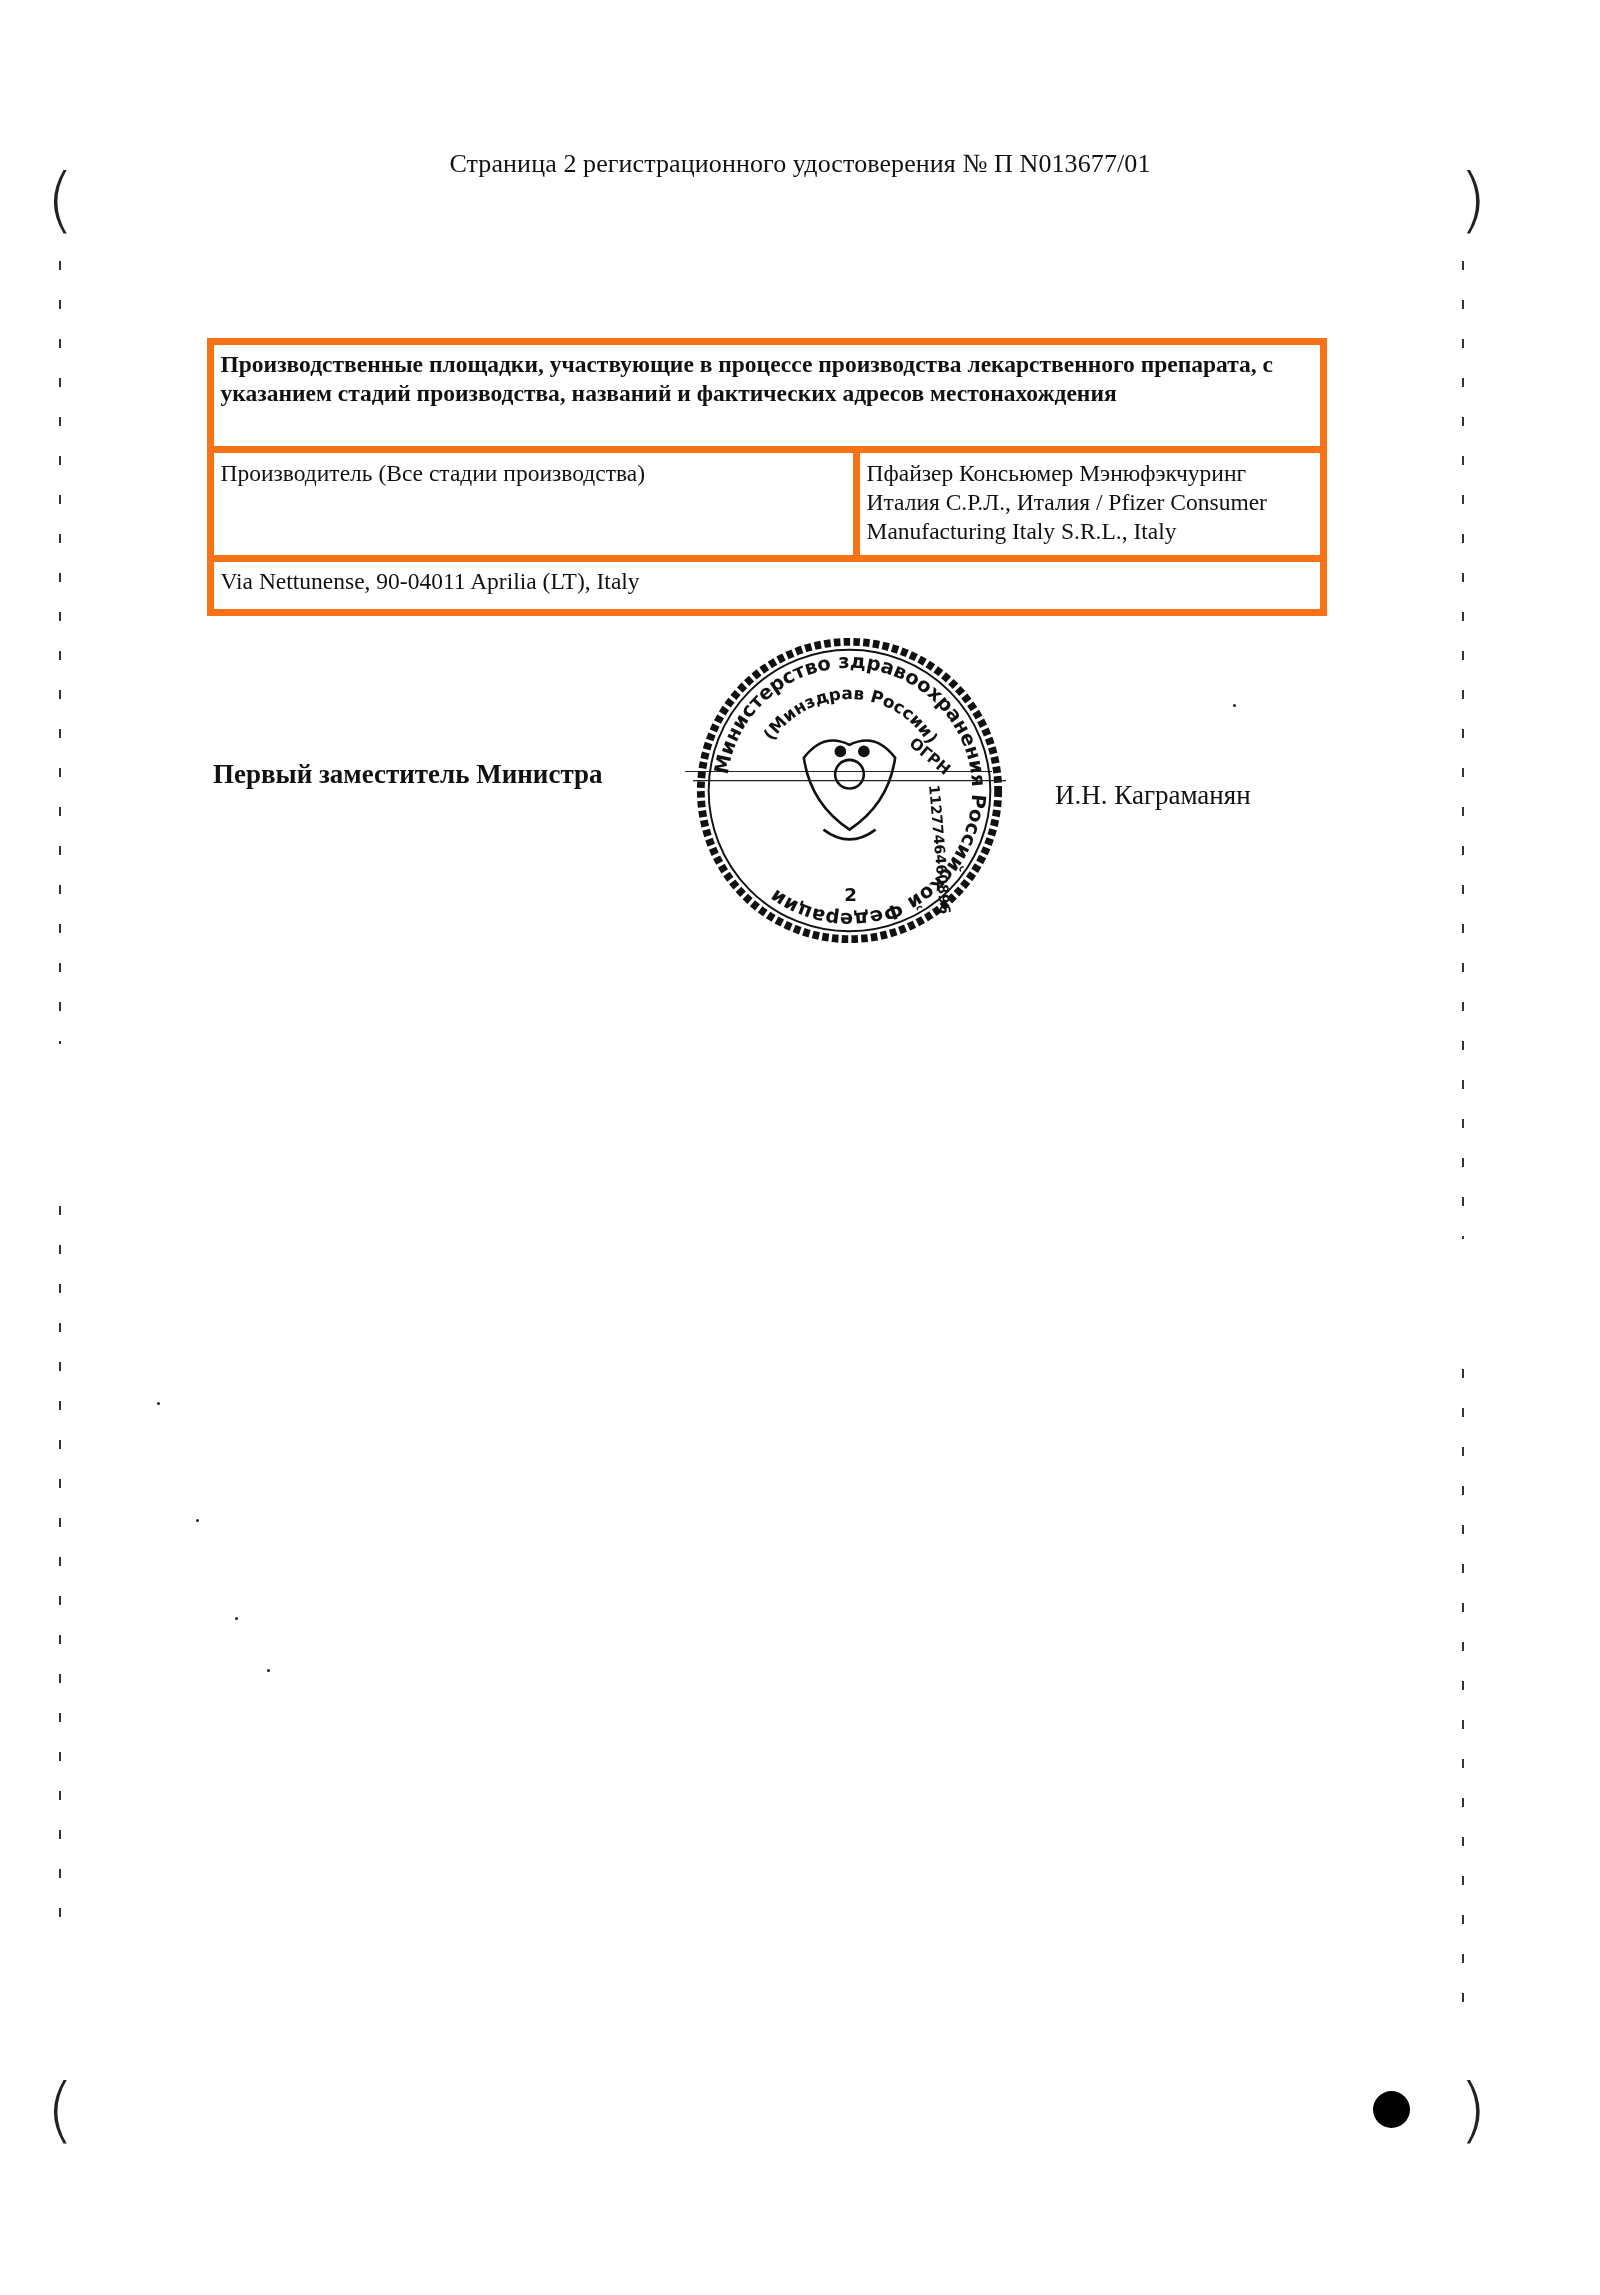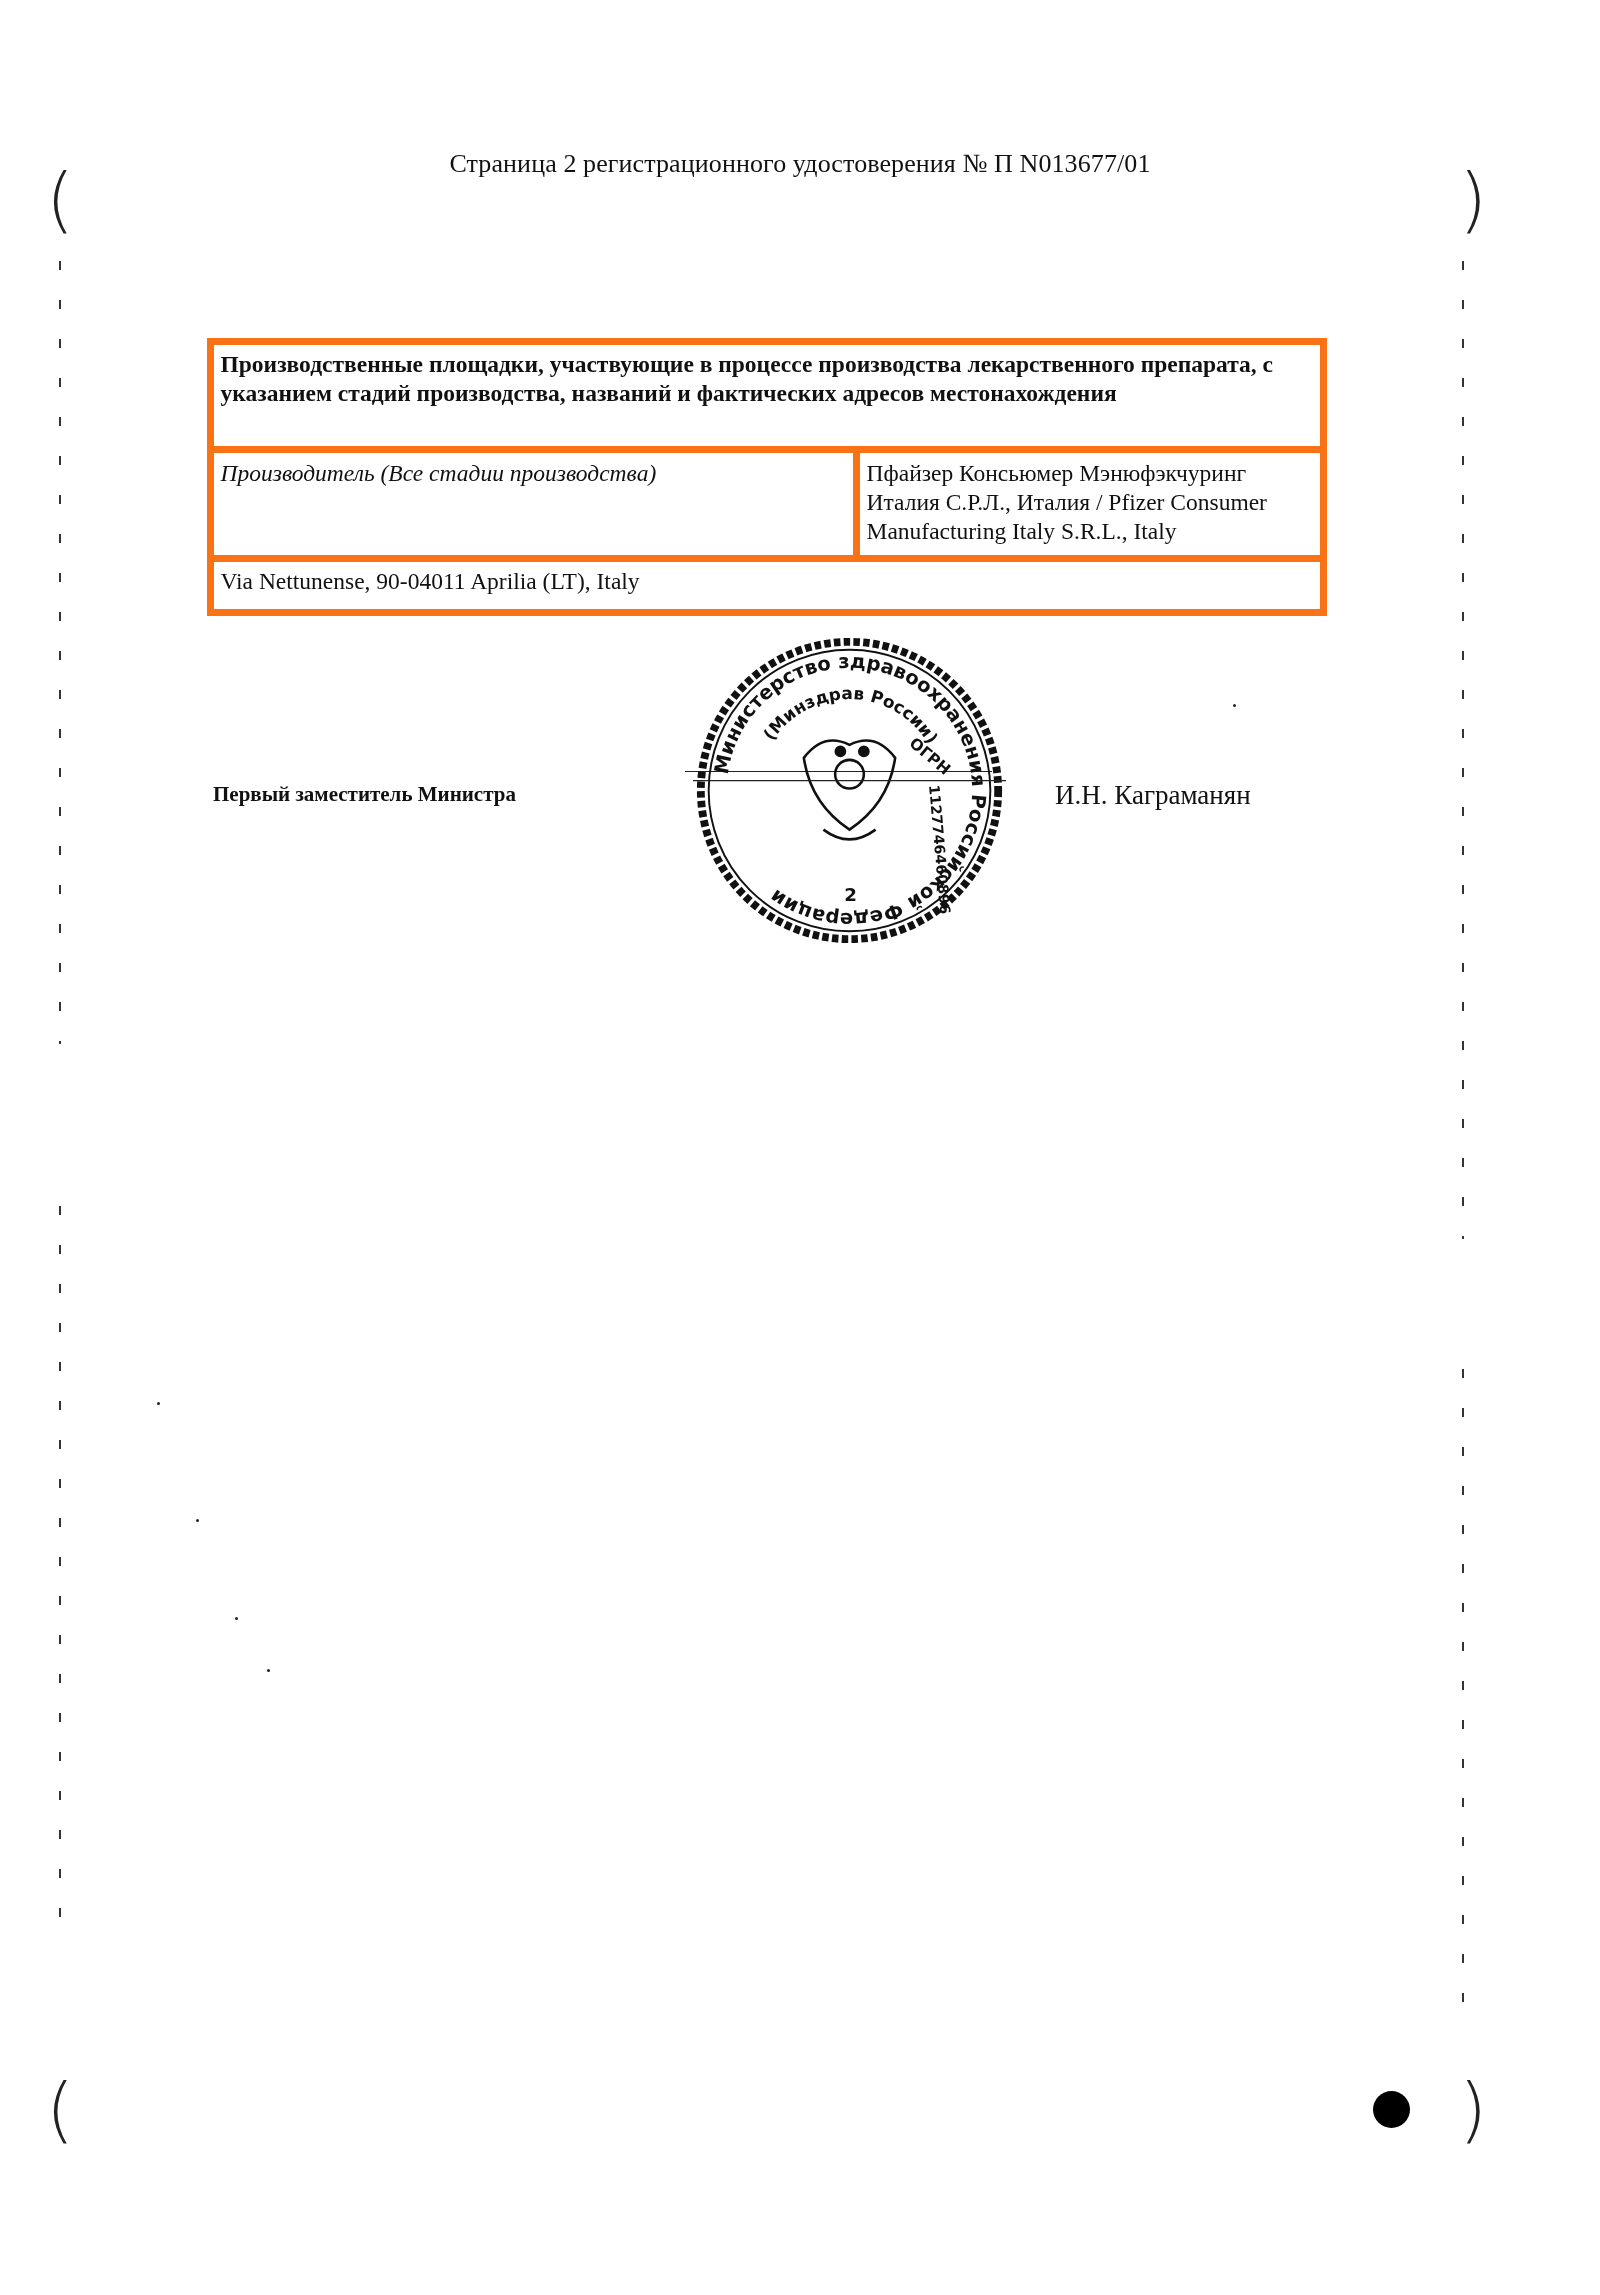--- a/index.html
+++ b/index.html
@@ -10,25 +10,25 @@
   .page-header {
     position: absolute; top: 149px; left: 0; width: 1600px; text-align: center;
     font-size: 26px; letter-spacing: 0.1px; font-family: Liberation Serif, serif;
   }
   .sites-table {
     position: absolute; left: 207px; top: 338px; width: 1120px;
     border: 2px solid #111; border-collapse: collapse; font-size: 23.5px;
   }
   .sites-table td { border: 7px solid #f97316; vertical-align: top; padding: 5.2px 6.5px; line-height: 29px; }
   .sites-table td.head { font-weight: bold; height: 91px; }
-  .sites-table td.role { font-style: italic; width: 626px; height: 91px; }
+  .sites-table td.role { width: 626px; height: 91px; }
   .sites-table td.name { height: 91px; }
   .sites-table td.addr { height: 37px; margin-left: 16px; }
   .sign-left {
-    position: absolute; left: 213px; top: 782px; font-size: 21px; font-weight: bold;
+    position: absolute; left: 213px; top: 759px; font-size: 27px; font-weight: bold;
   }
   .sign-right {
     position: absolute; left: 1055px; top: 780px; font-size: 27px; font-weight: normal;
   }
   .sign-line {
     position: absolute; left: 685px; top: 771px; width: 307px; height: 1.3px; background: #222;
   }
   .stamp { position: absolute; left: 693px; top: 634px; width: 313px; height: 313px; }
   .margin-bracket {
     position: absolute; font-size: 72px; font-family: "DejaVu Sans", sans-serif; color: #222; font-weight: 100;

